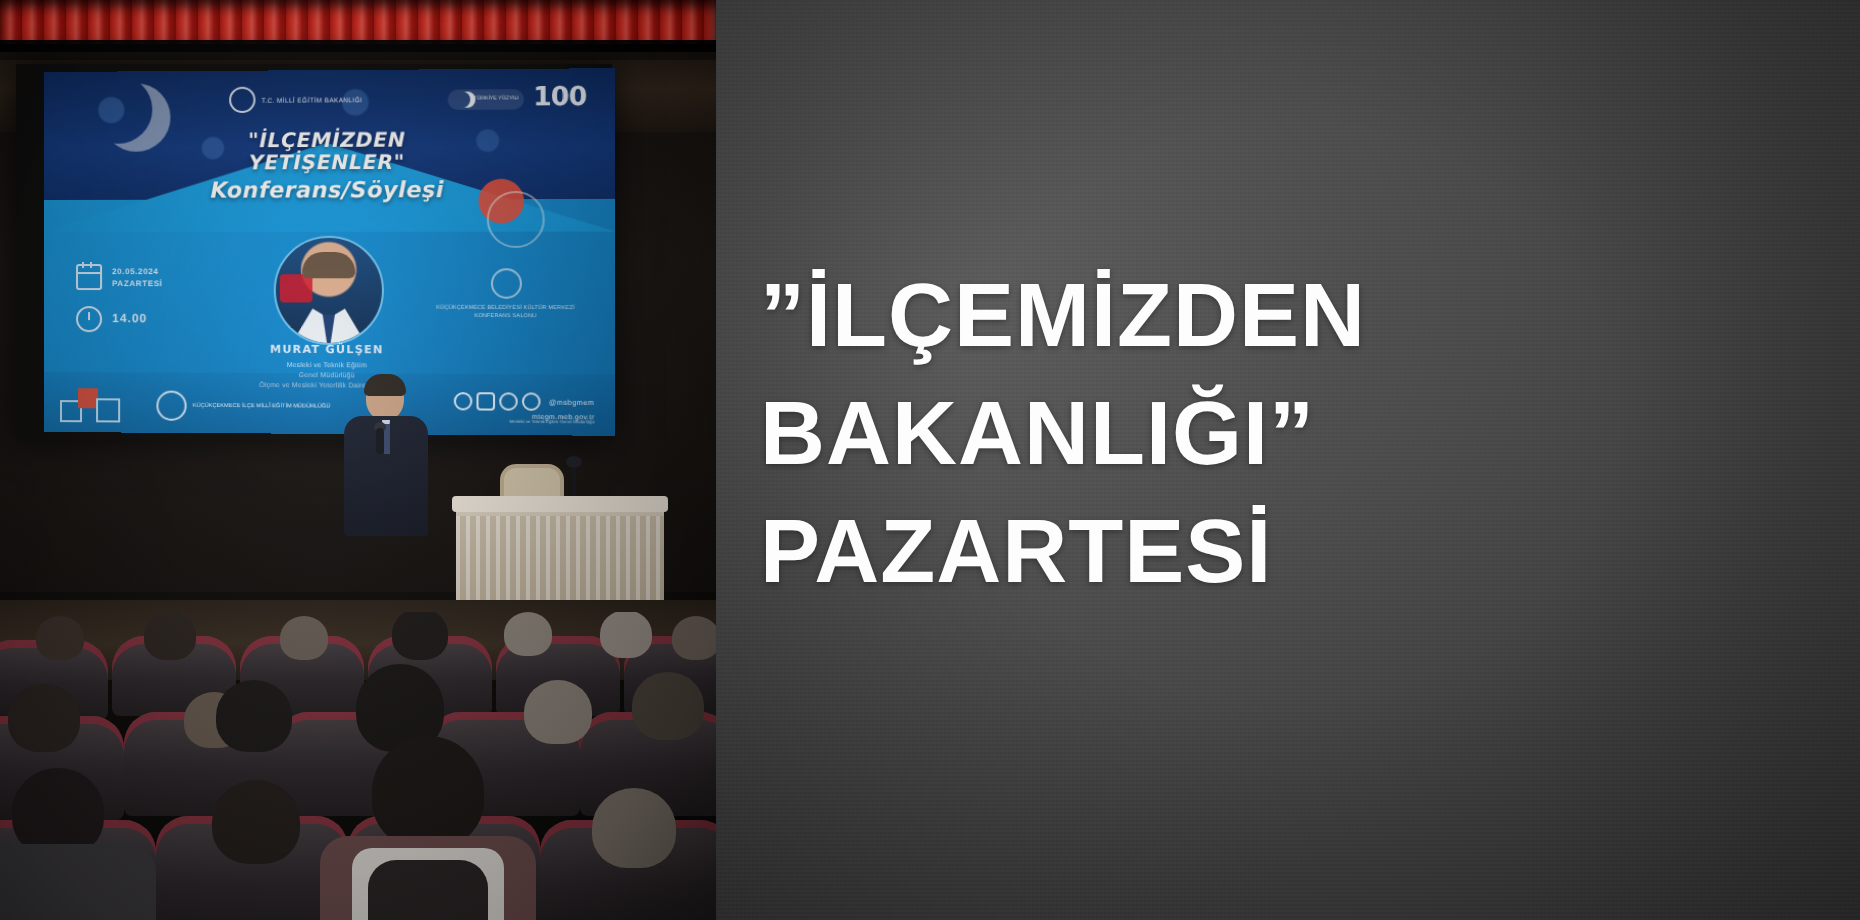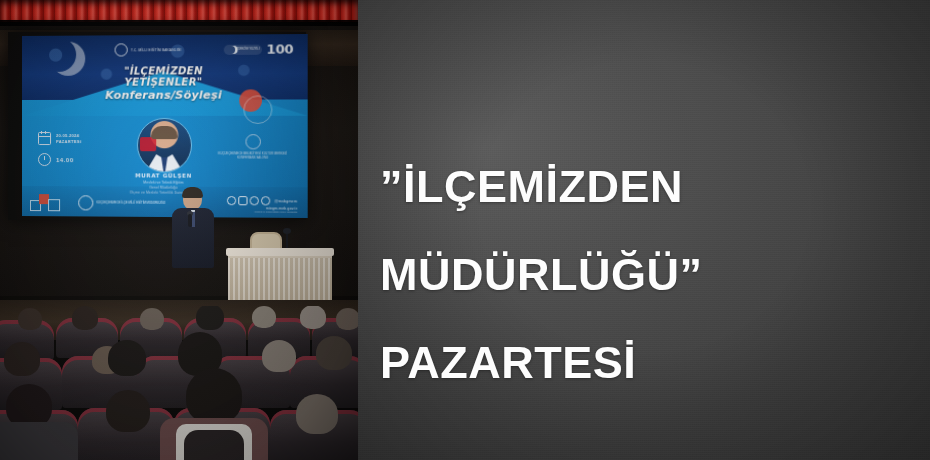--- a/index.html
+++ b/index.html
@@ -336,21 +336,21 @@
   .headline{
     position:absolute;left:22px;top:128px;width:530px;
     color:#fdfdfd;
     font-family:"Liberation Sans",sans-serif;
     font-weight:bold;
     font-size:45px;
     line-height:59px;
     letter-spacing:.5px;
     text-shadow:0 1px 3px rgba(0,0,0,.35);
   }
-  .hl-line{display:block;white-space:nowrap;margin-top:29px;}
+  .hl-line{display:block;white-space:nowrap;}
 </style>
 </head>
 <body>
 
 <div class="stage">
 
   <div class="photo">
 
     <div class="curtain"></div>
     <div class="curtain-shadow"></div>
@@ -518,18 +518,18 @@
     </div>
 
     <div class="photo-grade"></div>
   </div>
 
   <div class="panel">
     <div class="panel-noise"></div>
     <div class="panel-vig"></div>
     <div class="headline">
       <span class="hl-line">”İLÇEMİZDEN</span>
-      <span class="hl-line">MÜDÜRLÜĞÜ”</span>
+      <span class="hl-line">BAKANLIĞI”</span>
       <span class="hl-line">PAZARTESİ</span>
     </div>
   </div>
 
 </div>
 
 </body></html>

